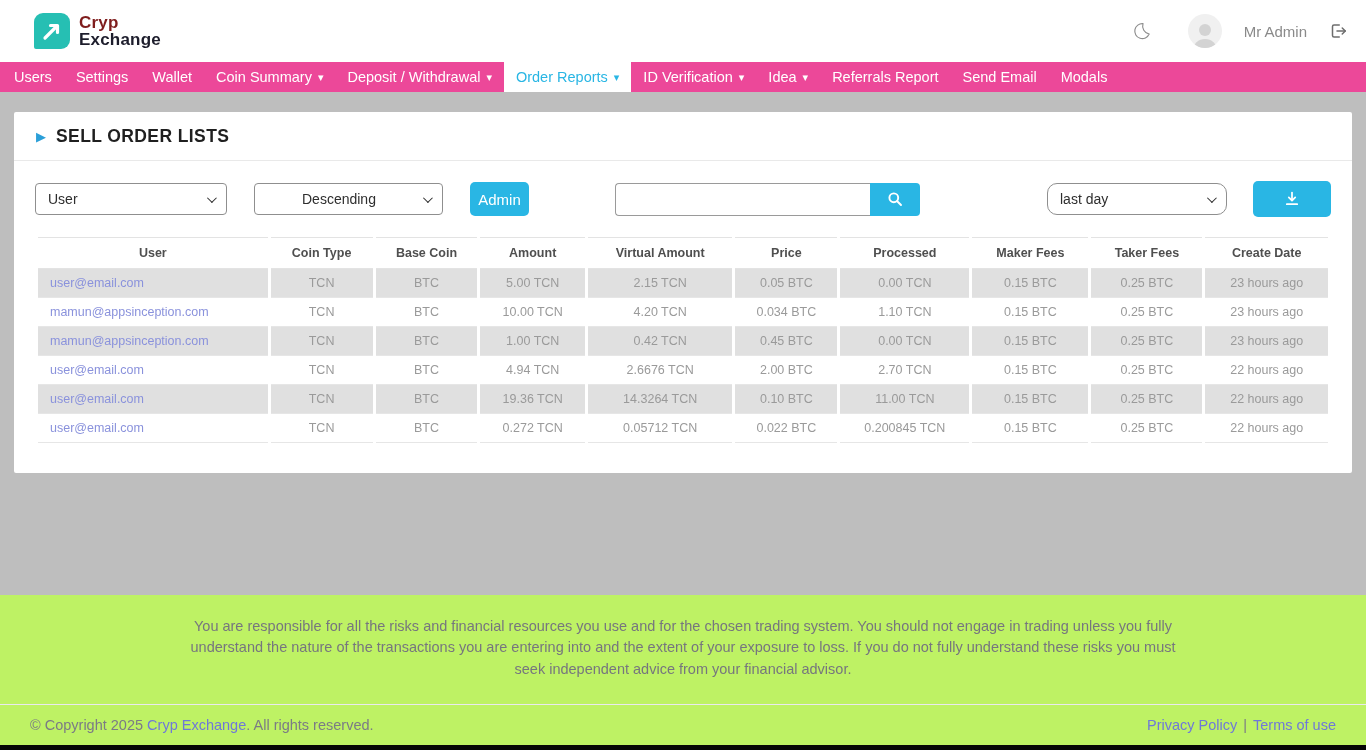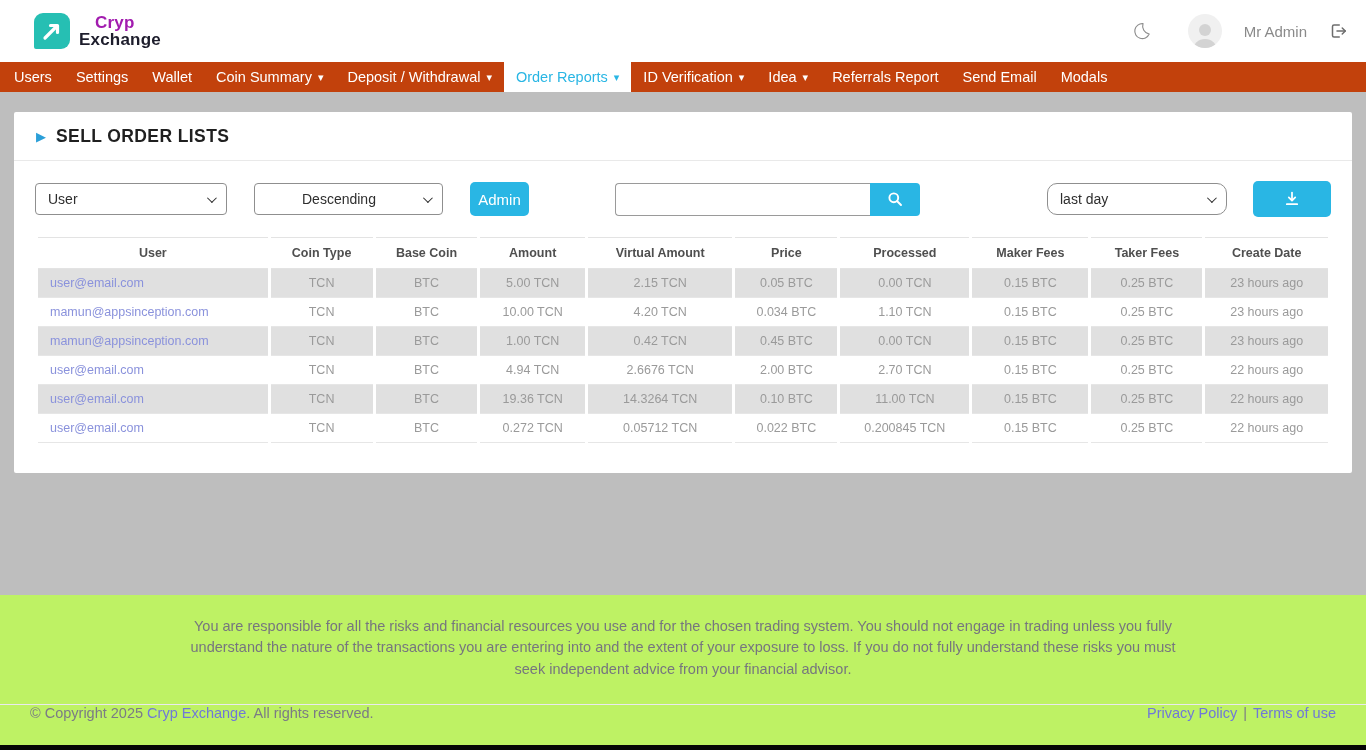--- a/index.html
+++ b/index.html
@@ -24,38 +24,38 @@
   }
   .brand { display: flex; align-items: center; gap: 9px; cursor: pointer; }
   .brand-mark {
     width: 36px; height: 36px;
     background: #26bfb3;
     border-radius: 9px;
     border-bottom-left-radius: 2px;
     display: flex; align-items: center; justify-content: center;
   }
   .brand-text { line-height: 17px; font-weight: bold; font-size: 17px; letter-spacing: .2px; }
-  .brand-text .t1 { color: #a21caf; display: block; margin-left: 16px; }
+  .brand-text .t1 { color: #7f1d1d; display: block; }
   .brand-text .t2 { color: #1d1d2c; display: block; }
 
   .top-right { display: flex; align-items: center; gap: 22px; padding-right: 4px; }
   .moon-btn { cursor: pointer; margin-right: 14px; display: flex; }
   .avatar {
     width: 34px; height: 34px; border-radius: 50%;
     background: #f0f0f0; overflow: hidden;
     display: flex; align-items: flex-end; justify-content: center;
     cursor: pointer;
   }
   .admin-name { color: #8a8a8a; font-size: 15px; cursor: pointer; }
   .logout { cursor: pointer; display: flex; }
 
   
   .nav {
     height: 30px;
-    background: #c2410c;
+    background: #ec4899;
     display: flex;
     align-items: stretch;
     padding-left: 2px;
     flex: 0 0 auto;
   }
   .nav-item {
     color: #ffffff;
     font-size: 14.5px;
     display: flex;
     align-items: center;
@@ -169,21 +169,21 @@
     margin: 0 auto;
     padding: 21px 0 24px 0;
     text-align: center;
     color: #76767e;
     font-size: 14.5px;
     line-height: 21.5px;
   }
   .footer-bar {
     border-top: 1px solid #e9e9ef;
     height: 41px;
-    display: flex; align-items: flex-start; justify-content: space-between;
+    display: flex; align-items: center; justify-content: space-between;
     padding: 0 30px;
     font-size: 14.5px;
     color: #7b7b85;
   }
   .footer-bar a { color: #6f78d8; text-decoration: none; cursor: pointer; }
   .footer-links { display: flex; gap: 6px; align-items: center; }
   .black-strip { height: 5px; background: #060606; }
 </style>
 </head>
 <body>

